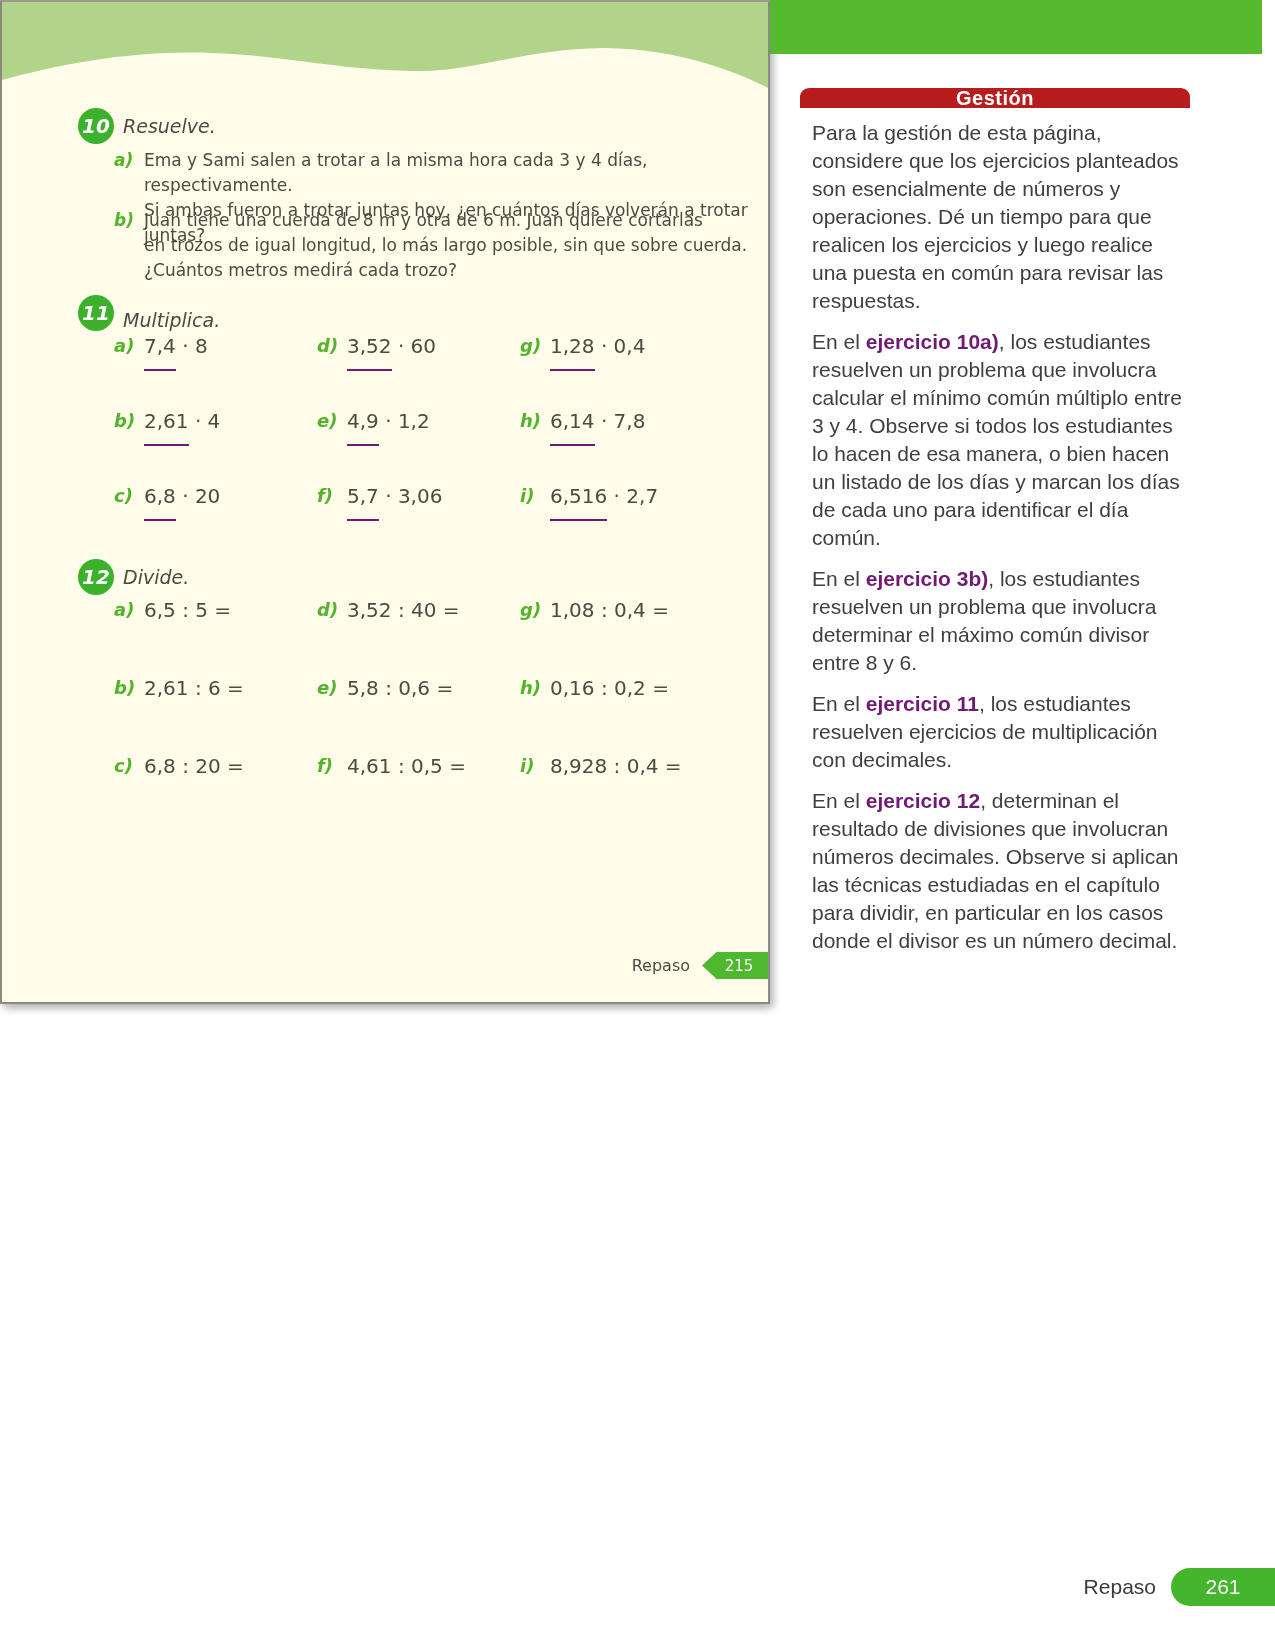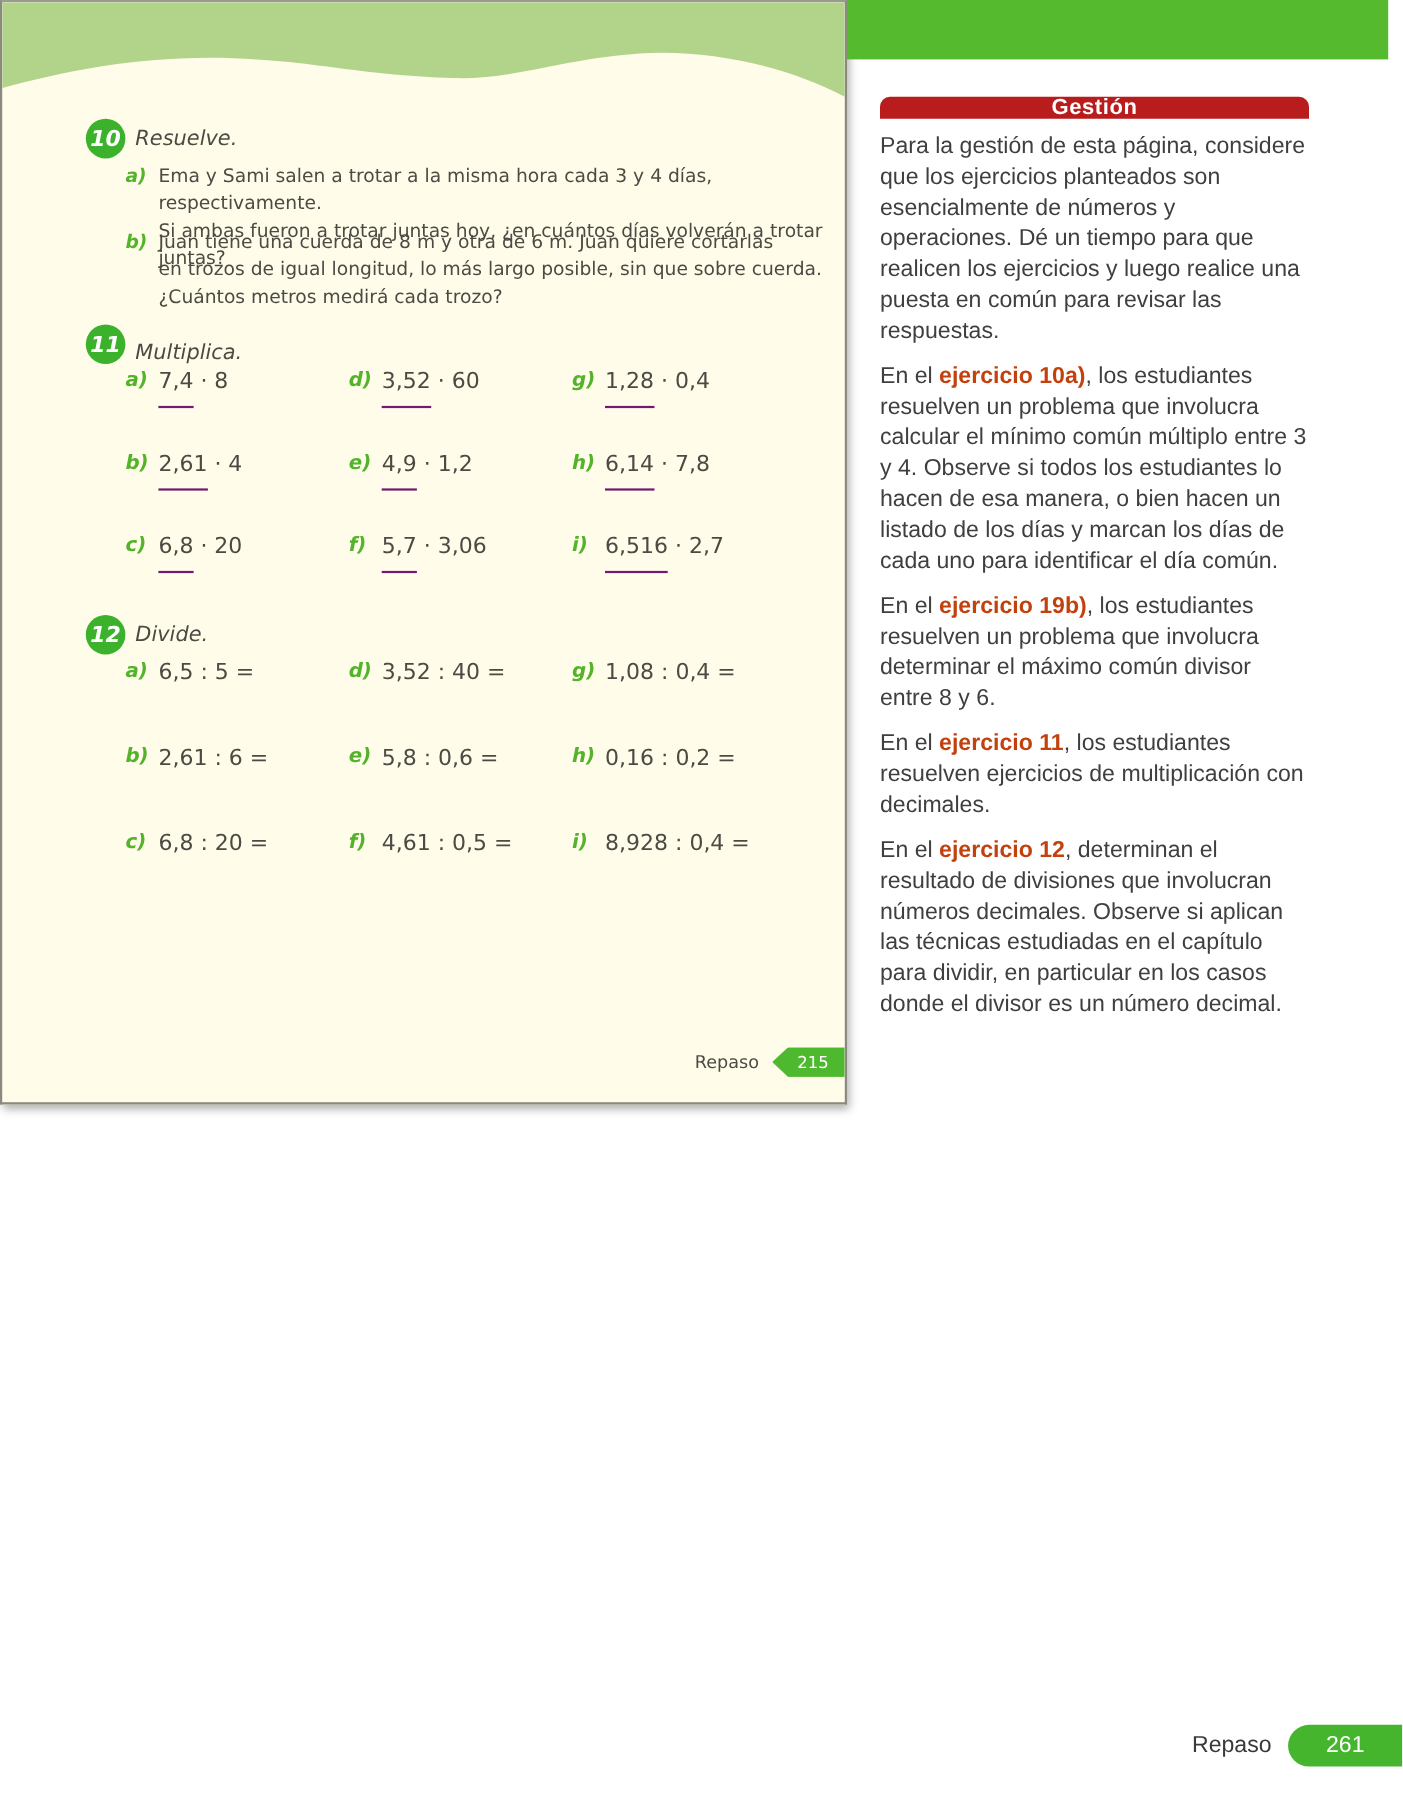--- a/index.html
+++ b/index.html
@@ -36,23 +36,23 @@
     display:flex;align-items:center;justify-content:center;font-size:15px;
     clip-path:polygon(0 50%,22% 0,100% 0,100% 100%,22% 100%);
     padding-left:8px;box-sizing:border-box;}
 
   
   .green-bar{position:absolute;left:770px;top:0;width:492px;height:54px;background:#56ba2e;}
   .sidebar{position:absolute;left:800px;top:88px;width:390px;}
   .gestion-header{height:20px;background:#b91c1c;border-radius:9px 9px 0 0;
     color:#ffffff;font-weight:bold;font-size:20px;letter-spacing:.5px;
     display:flex;align-items:center;justify-content:center;}
-  .sidebar-body{margin-top:11px;font-size:21px;line-height:28px;color:#3f3f3f;}
+  .sidebar-body{margin-top:11px;font-size:21px;line-height:28px;color:#3f3f3f;margin-left:12px;}
   .sidebar-body p{margin:0 0 13px 0;}
-  .sidebar-body .b{font-weight:bold;color:#c2410c;}
+  .sidebar-body .b{font-weight:bold;color:#701a75;}
 
   
   .doc-footer{position:absolute;right:0;top:1568px;display:flex;align-items:center;}
   .doc-footer-label{font-size:21px;color:#3a3a3a;margin-right:15px;}
   .pill-badge{width:104px;height:38px;background:#45b52e;border-radius:20px 0 0 20px;
     color:#ffffff;font-size:21px;display:flex;align-items:center;justify-content:center;}
 </style>
 </head>
 <body>
 
@@ -180,21 +180,21 @@
     </div>
   </div>
 
   <div class="green-bar"></div>
 
   <div class="sidebar">
     <div class="gestion-header">Gestión</div>
     <div class="sidebar-body">
       <p><span></span><span class="b"></span><span>Para la gestión de esta página, considere que los ejercicios planteados son esencialmente de números y operaciones. Dé un tiempo para que realicen los ejercicios y luego realice una puesta en común para revisar las respuestas.</span></p>
       <p><span>En el </span><span class="b">ejercicio 10a)</span><span>, los estudiantes resuelven un problema que involucra calcular el mínimo común múltiplo entre 3 y 4. Observe si todos los estudiantes lo hacen de esa manera, o bien hacen un listado de los días y marcan los días de cada uno para identificar el día común.</span></p>
-      <p><span>En el </span><span class="b">ejercicio 19b)</span><span>, los estudiantes resuelven un problema que involucra determinar el máximo común divisor entre 8 y 6.</span></p>
+      <p><span>En el </span><span class="b">ejercicio 3b)</span><span>, los estudiantes resuelven un problema que involucra determinar el máximo común divisor entre 8 y 6.</span></p>
       <p><span>En el </span><span class="b">ejercicio 11</span><span>, los estudiantes resuelven ejercicios de multiplicación con decimales.</span></p>
       <p><span>En el </span><span class="b">ejercicio 12</span><span>, determinan el resultado de divisiones que involucran números decimales. Observe si aplican las técnicas estudiadas en el capítulo para dividir, en particular en los casos donde el divisor es un número decimal.</span></p>
     </div>
   </div>
 
   <div class="doc-footer">
     <span class="doc-footer-label">Repaso</span>
     <span class="pill-badge">261</span>
   </div>
 

